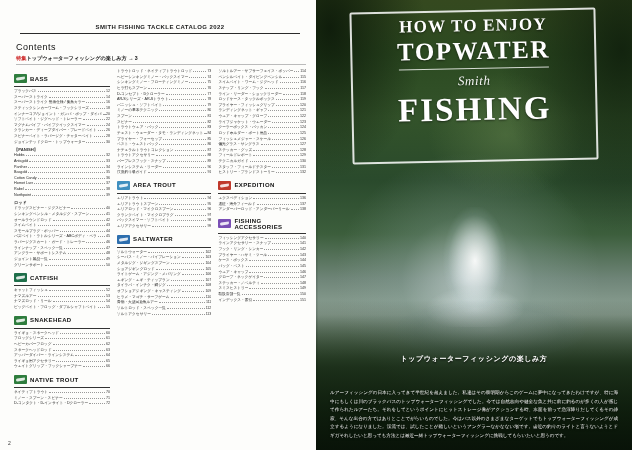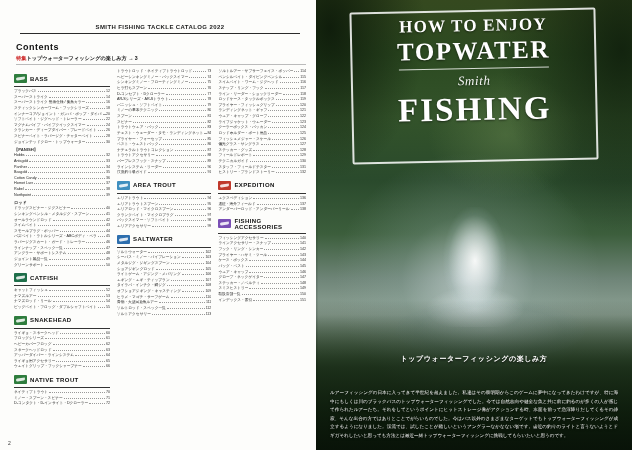--- a/index.html
+++ b/index.html
@@ -28,21 +28,21 @@
     font-size: 6px;
     letter-spacing: 0.4px;
     font-weight: bold;
     color: #1a1a1a;
     border-bottom: 1px solid #2b2b2b;
     padding-bottom: 3px;
     margin: 14px 6px 8px 6px;
   }
   .contents-title {
     font-size: 9px;
-    font-weight: bold;
+    font-weight: normal;
     color: #111;
     margin: 2px 0 3px 2px;
     letter-spacing: 0.5px;
   }
   .feature-line {
     font-size: 5.2px;
     font-weight: bold;
     color: #111;
     margin: 0 0 4px 2px;
     border-bottom: 1px solid #bbb;

